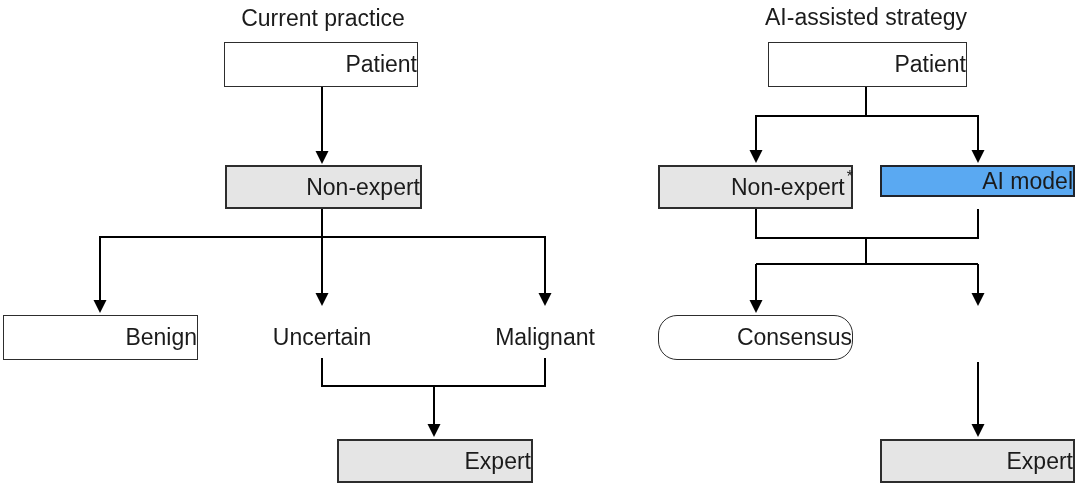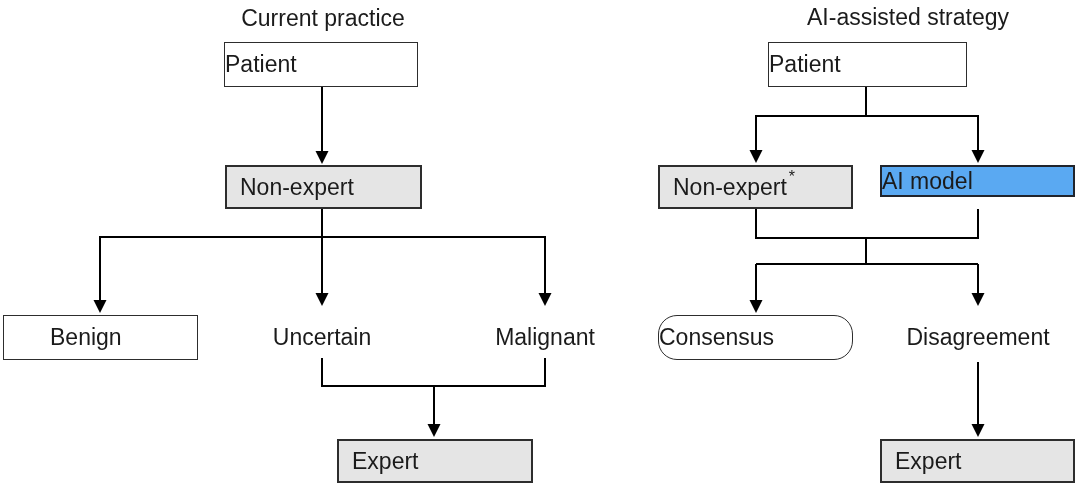--- a/index.html
+++ b/index.html
@@ -14,21 +14,21 @@
   }
   .wires {
     position: absolute;
     left: 0; top: 0;
     width: 1080px; height: 491px;
   }
   .box {
     position: absolute;
     display: flex;
     align-items: center;
-    justify-content: flex-start;
+    justify-content: flex-end;
     font-size: 23px;
     line-height: 1;
     box-sizing: border-box;
     white-space: nowrap;
   }
   .box--white { background: #ffffff; border: 1.5px solid #2d2d2d; }
   .box--gray  { background: #e5e5e5; border: 2px solid #2d2d2d; padding-left: 13px; }
   .box--blue  { background: #5aa9f2; border: 2px solid #20242c; }
   .label {
     position: absolute;
@@ -113,38 +113,37 @@
   </div>
 
   <div class="label" style="left:545px; top:323px;">Malignant</div>
 
   <div class="label" style="left:322px; top:323px;">Uncertain</div>
 
   <div class="box box--gray" style="left:337px; top:439px; width:196px; height:44px;">
     <span>Expert</span>
   </div>
 
-  <div class="title" style="left:908px; top:3px;">AI-assisted strategy</div>
+  <div class="title" style="left:866px; top:3px;">AI-assisted strategy</div>
 
   <div class="box box--white" style="left:768px; top:42px; width:199px; height:45px;">
     <span>Patient</span>
   </div>
 
   <div class="box box--gray" style="left:658px; top:165px; width:195px; height:44px;">
     <span>Non-expert</span>
       <sup class="note-sup">*</sup>
   </div>
 
   <div class="box box--blue" style="left:880px; top:165px; width:195px; height:32px;">
     <span>AI model</span>
   </div>
 
   <div class="box box--white" style="left:658px; top:315px; width:195px; height:45px;border-radius:19px;">
     <span>Consensus</span>
   </div>
 
-  <div class="label" style="left:978px; top:323px;">Disagreement</div>
 
   <div class="box box--gray" style="left:880px; top:439px; width:195px; height:44px;">
     <span>Expert</span>
   </div>
 
 </div>
 
 </body></html>

